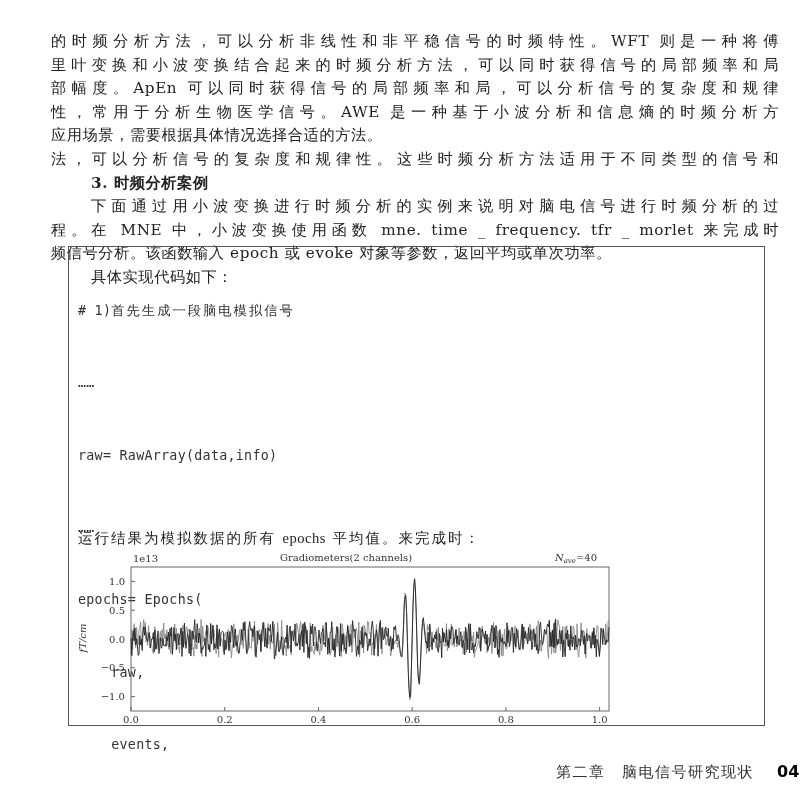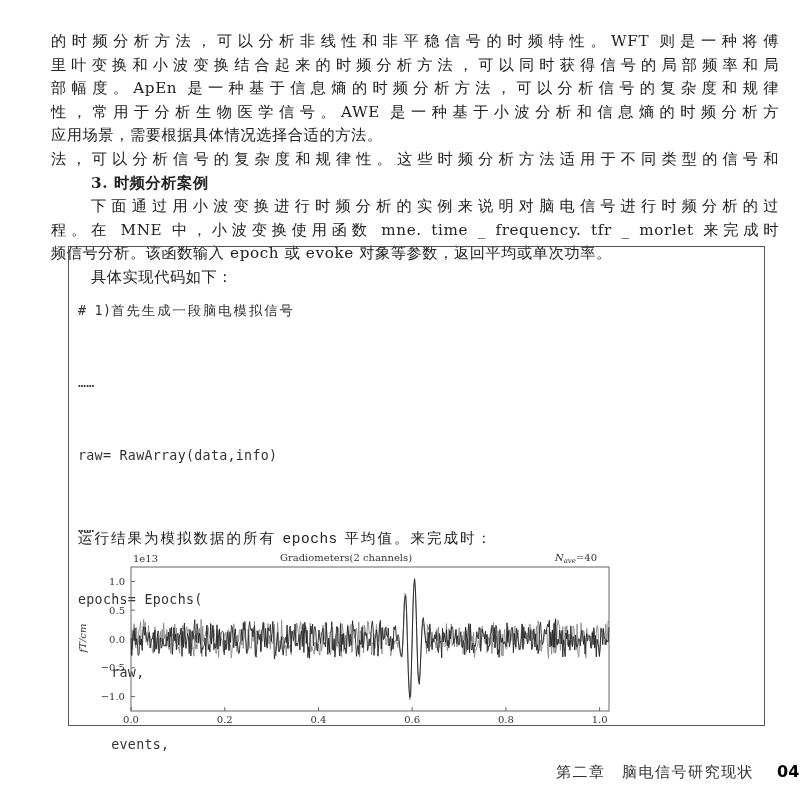--- a/index.html
+++ b/index.html
@@ -12,35 +12,35 @@
   .line.justify { text-align: justify; text-align-last: justify; }
   .indent { padding-left: 40px; }
   .heading { font-weight: bold; }
   .code-box { position: absolute; left: 52px; top: 246px; width: 697px; height: 480px;
               border: 1.5px solid #555; box-sizing: border-box; }
   .code { position: absolute; left: 62px; top: 251px; font-family: "DejaVu Sans Mono", "Liberation Mono", monospace;
           font-size: 13.3px; line-height: 24.1px; color: #333; white-space: pre; letter-spacing: 0.3px; }
   .code .cjk { font-family: Liberation Sans, sans-serif; letter-spacing: 2px; }
   .code-caption { position: absolute; left: 62px; top: 529px; font-size: 14.5px; color: #222;
                   font-family: "DejaVu Sans", sans-serif; letter-spacing: 2px; white-space: nowrap; }
-  .code-caption .mono { font-family: Liberation Mono, monospace; letter-spacing: 0.5px; }
+  .code-caption .mono { font-family: Liberation Serif, serif; letter-spacing: 0.5px; }
   .chart { position: absolute; left: 60px; top: 548px; width: 540px; height: 180px; }
   .footer { position: absolute; top: 762px; left: 540px; white-space: nowrap; }
   .footer-chapter { font-family: "DejaVu Sans", sans-serif; font-size: 15px; color: #333; letter-spacing: 1.5px; }
   .footer-page { font-family: "DejaVu Sans", sans-serif; font-size: 16px; font-weight: bold; color: #000000; margin-left: 18px; }
 </style>
 </head>
 <body>
 
 <div class="page">
 
   <div class="body-text" style="top:30px;">
     <span class="line justify">的时频分析方法，可以分析非线性和非平稳信号的时频特性。WFT 则是一种将傅</span>
     <span class="line justify">里叶变换和小波变换结合起来的时频分析方法，可以同时获得信号的局部频率和局</span>
-    <span class="line justify">部幅度。ApEn 是一种基于信息熵的时频分析方法，可以分析信号的复杂度和规律</span>
+    <span class="line justify">部幅度。ApEn 可以同时获得信号的局部频率和局，可以分析信号的复杂度和规律</span>
     <span class="line justify">性，常用于分析生物医学信号。AWE 是一种基于小波分析和信息熵的时频分析方</span>
     <span class="line">应用场景，需要根据具体情况选择合适的方法。</span>
     <span class="line justify">法，可以分析信号的复杂度和规律性。这些时频分析方法适用于不同类型的信号和</span>
     <span class="line indent heading">3. 时频分析案例</span>
     <span class="line justify indent">下面通过用小波变换进行时频分析的实例来说明对脑电信号进行时频分析的过</span>
     <span class="line justify">程。在 MNE 中，小波变换使用函数 mne. time _ frequency. tfr _ morlet 来完成时</span>
     <span class="line">频信号分析。该函数输入 epoch 或 evoke 对象等参数，返回平均或单次功率。</span>
     <span class="line indent">具体实现代码如下：</span>
   </div>
 

